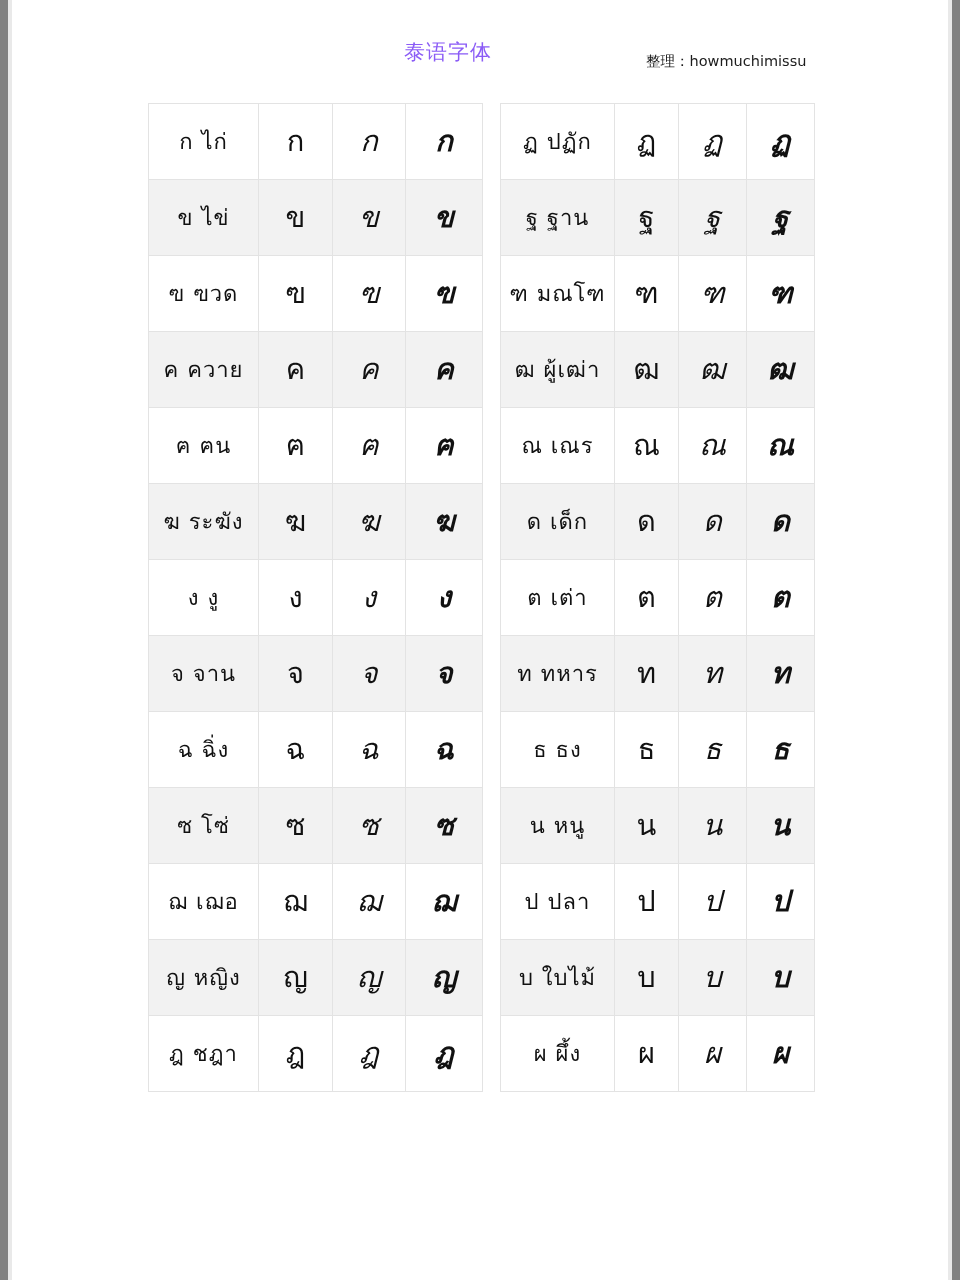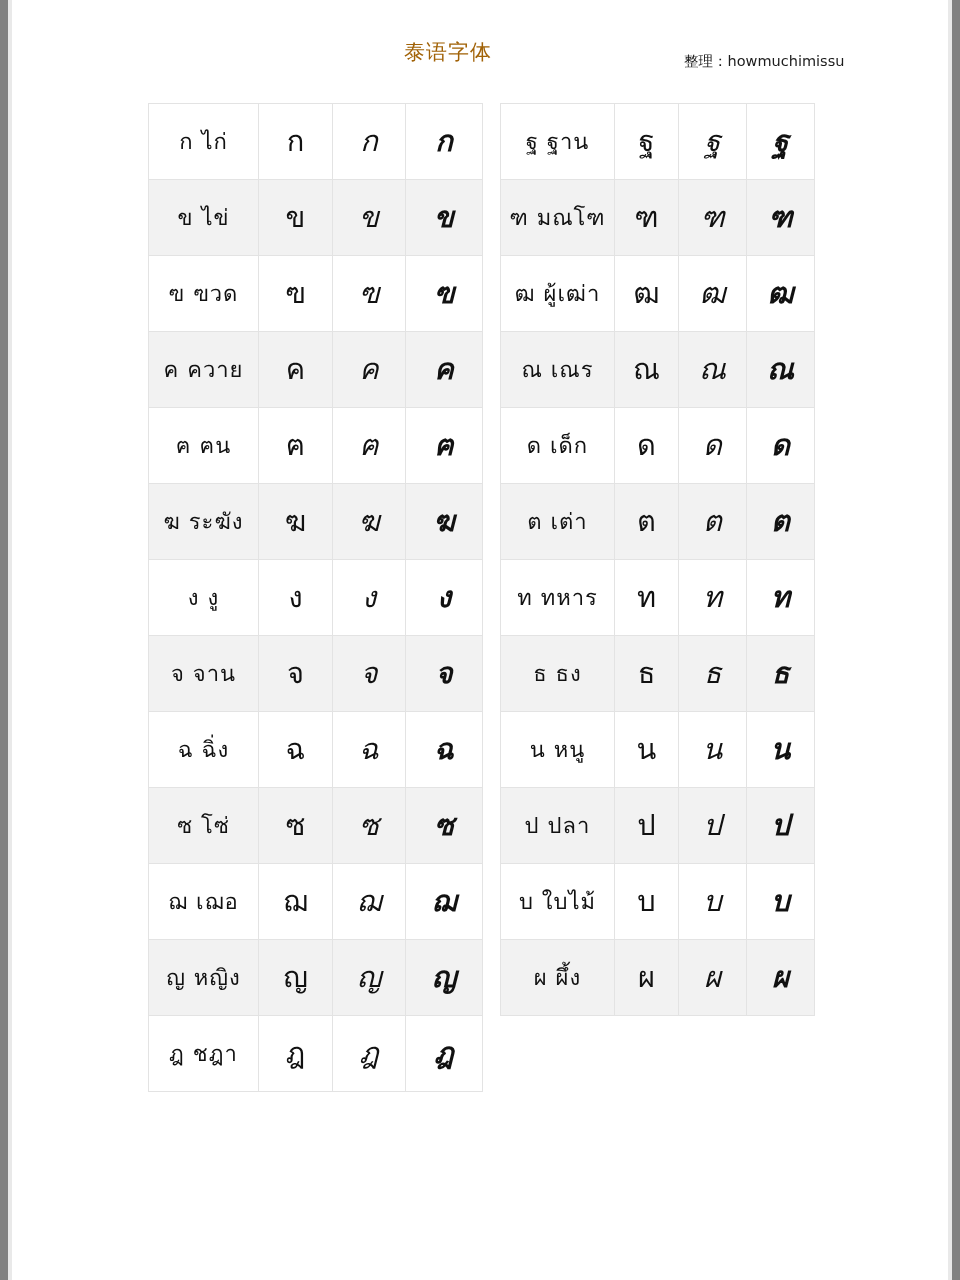--- a/index.html
+++ b/index.html
@@ -46,33 +46,32 @@
   .header {
     position: relative;
     height: 92px;
   }
   .doc-title {
     position: absolute;
     left: 392px;
     top: 38px;
     font-family: "DejaVu Serif", "Liberation Serif", serif;
     font-size: 21px;
-    color: #a16207;
+    color: #8b5cf6;
     letter-spacing: 1px;
     white-space: nowrap;
   }
   .credit {
     position: absolute;
     left: 634px;
     top: 52px;
     font-size: 14.5px;
     color: #1c1c1c;
     white-space: nowrap;
     font-family: "DejaVu Sans", "Liberation Sans", sans-serif;
-    margin-left: 38px;
   }
 
   .tables-wrap {
     position: absolute;
     left: 0;
     top: 103px;
     width: 936px;
   }
 
   table.thai-table {
@@ -244,20 +243,26 @@
 
     <table class="thai-table right-table">
       <colgroup>
         <col class="c-name">
           <col class="c-v1">
           <col class="c-v2">
           <col class="c-v3">
       </colgroup>
       <tbody>
           <tr>
+            <td class="cell-name">ฏ ปฏัก</td>
+            <td class="cell-v1">ฏ</td>
+            <td class="cell-v2">ฏ</td>
+            <td class="cell-v3">ฏ</td>
+          </tr>
+          <tr>
             <td class="cell-name">ฐ ฐาน</td>
             <td class="cell-v1">ฐ</td>
             <td class="cell-v2">ฐ</td>
             <td class="cell-v3">ฐ</td>
           </tr>
           <tr>
             <td class="cell-name">ฑ มณโฑ</td>
             <td class="cell-v1">ฑ</td>
             <td class="cell-v2">ฑ</td>
             <td class="cell-v3">ฑ</td>

